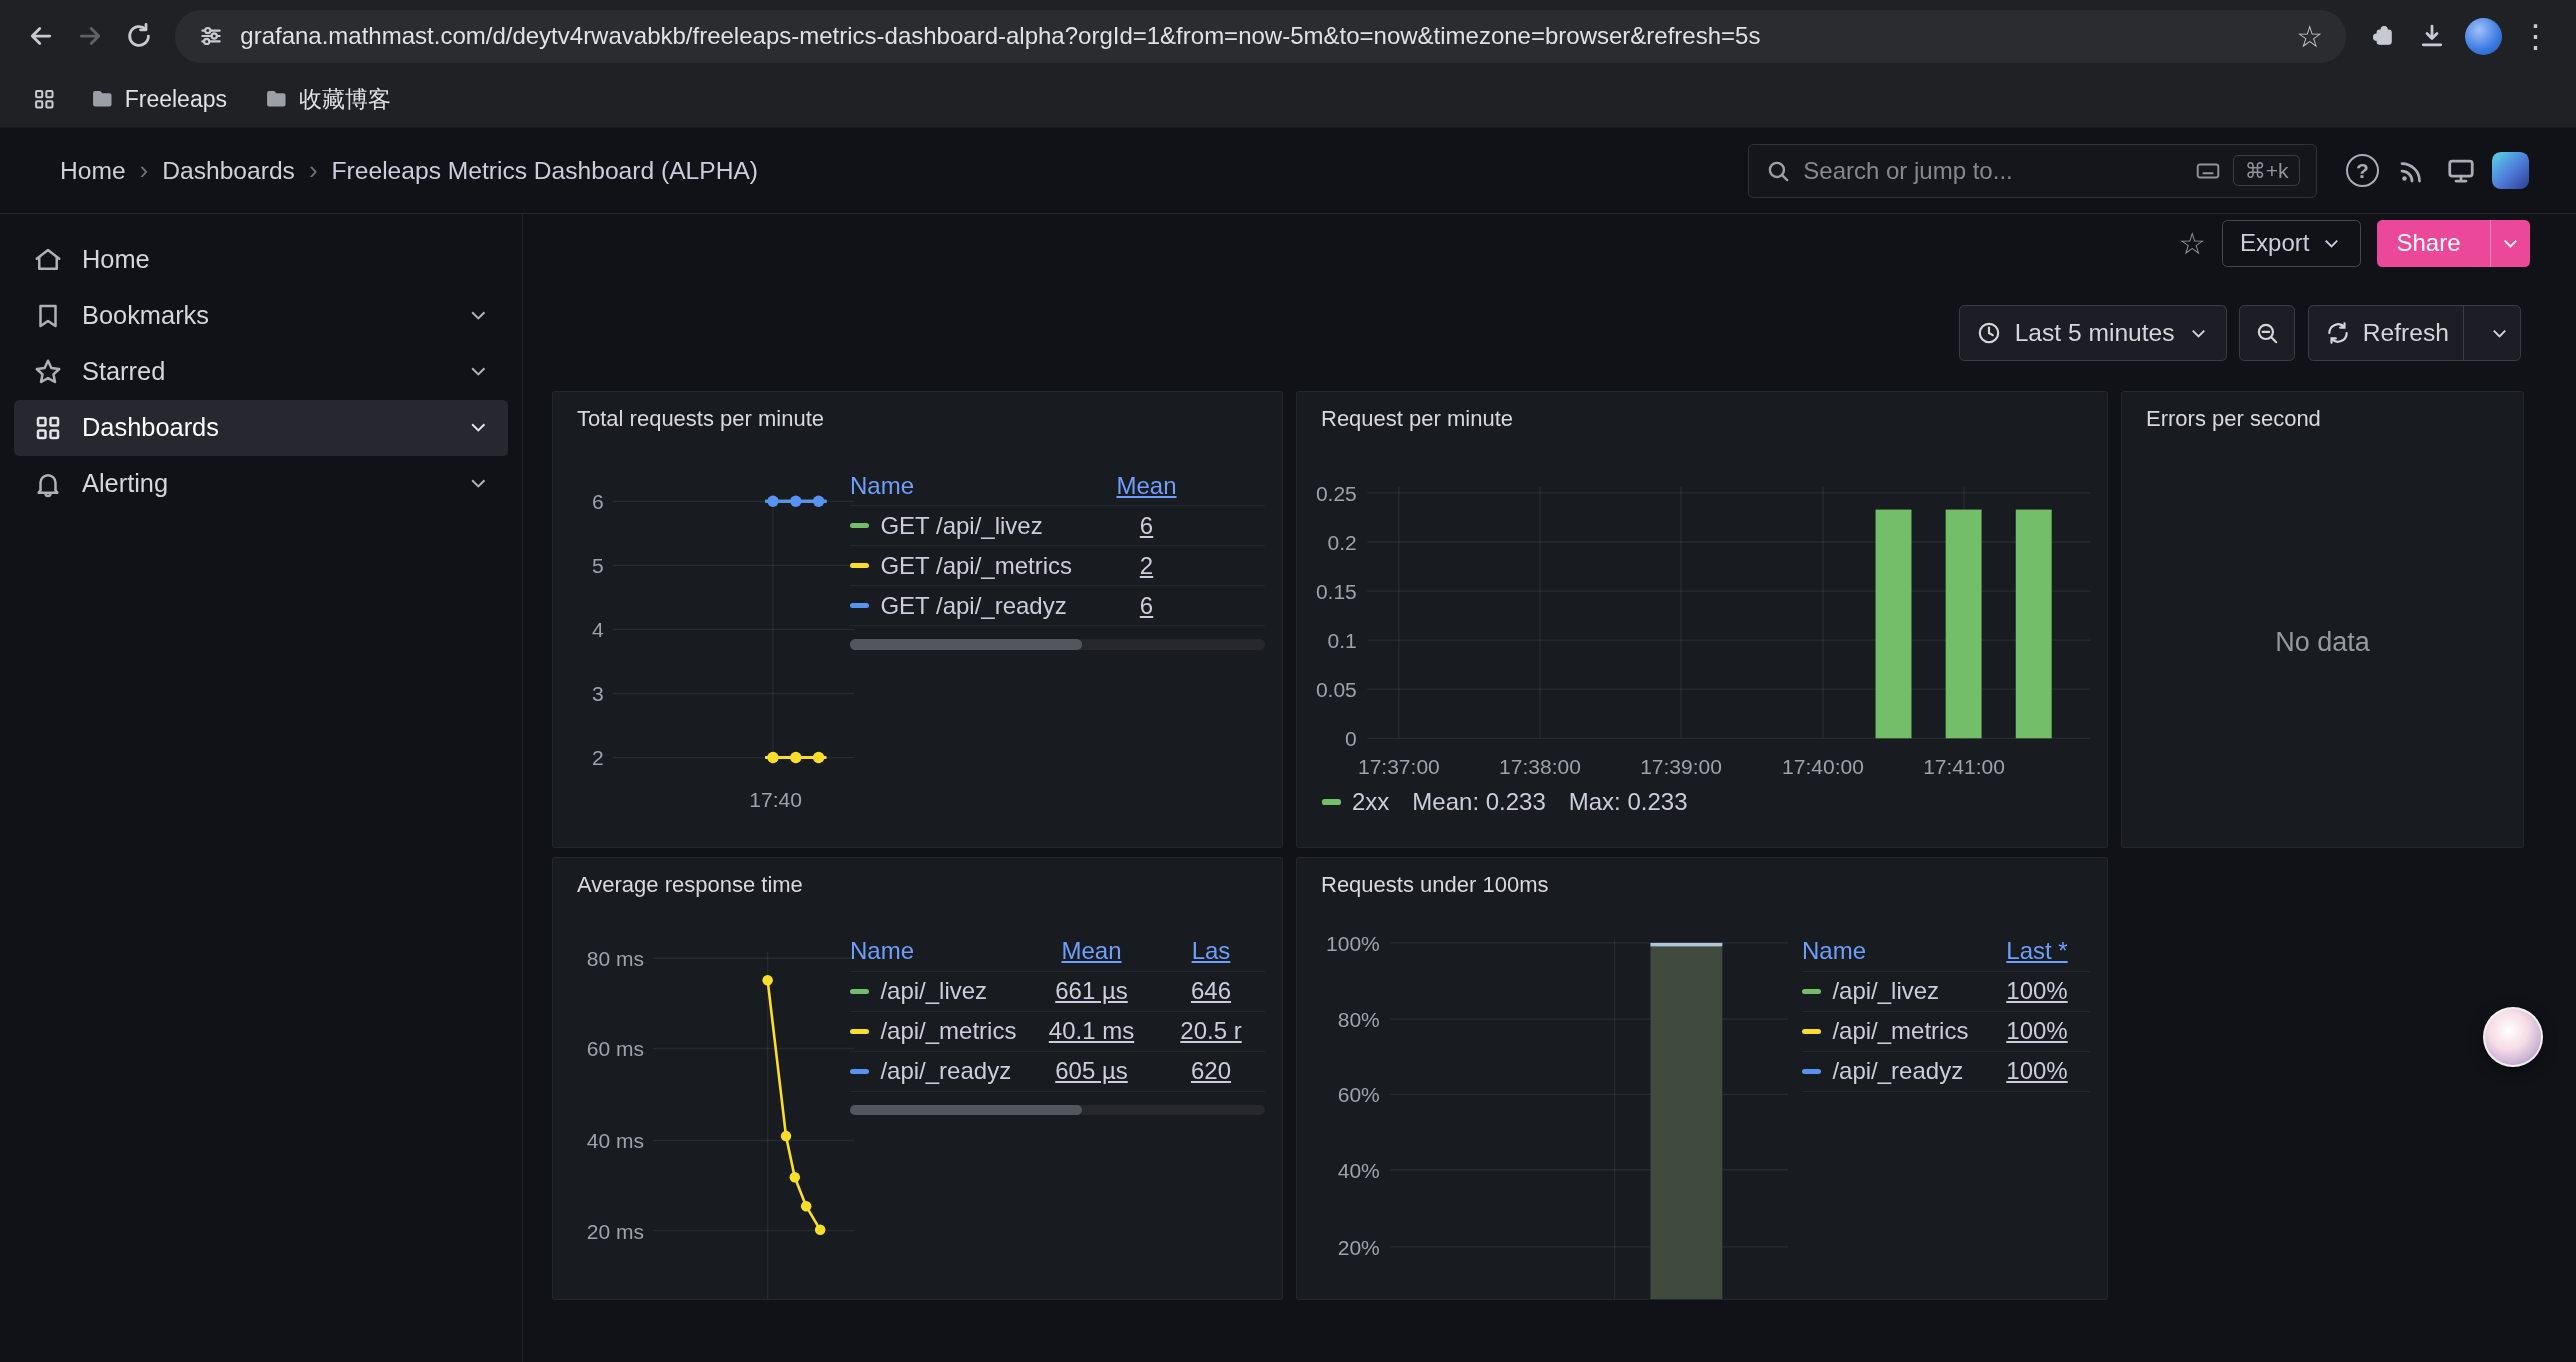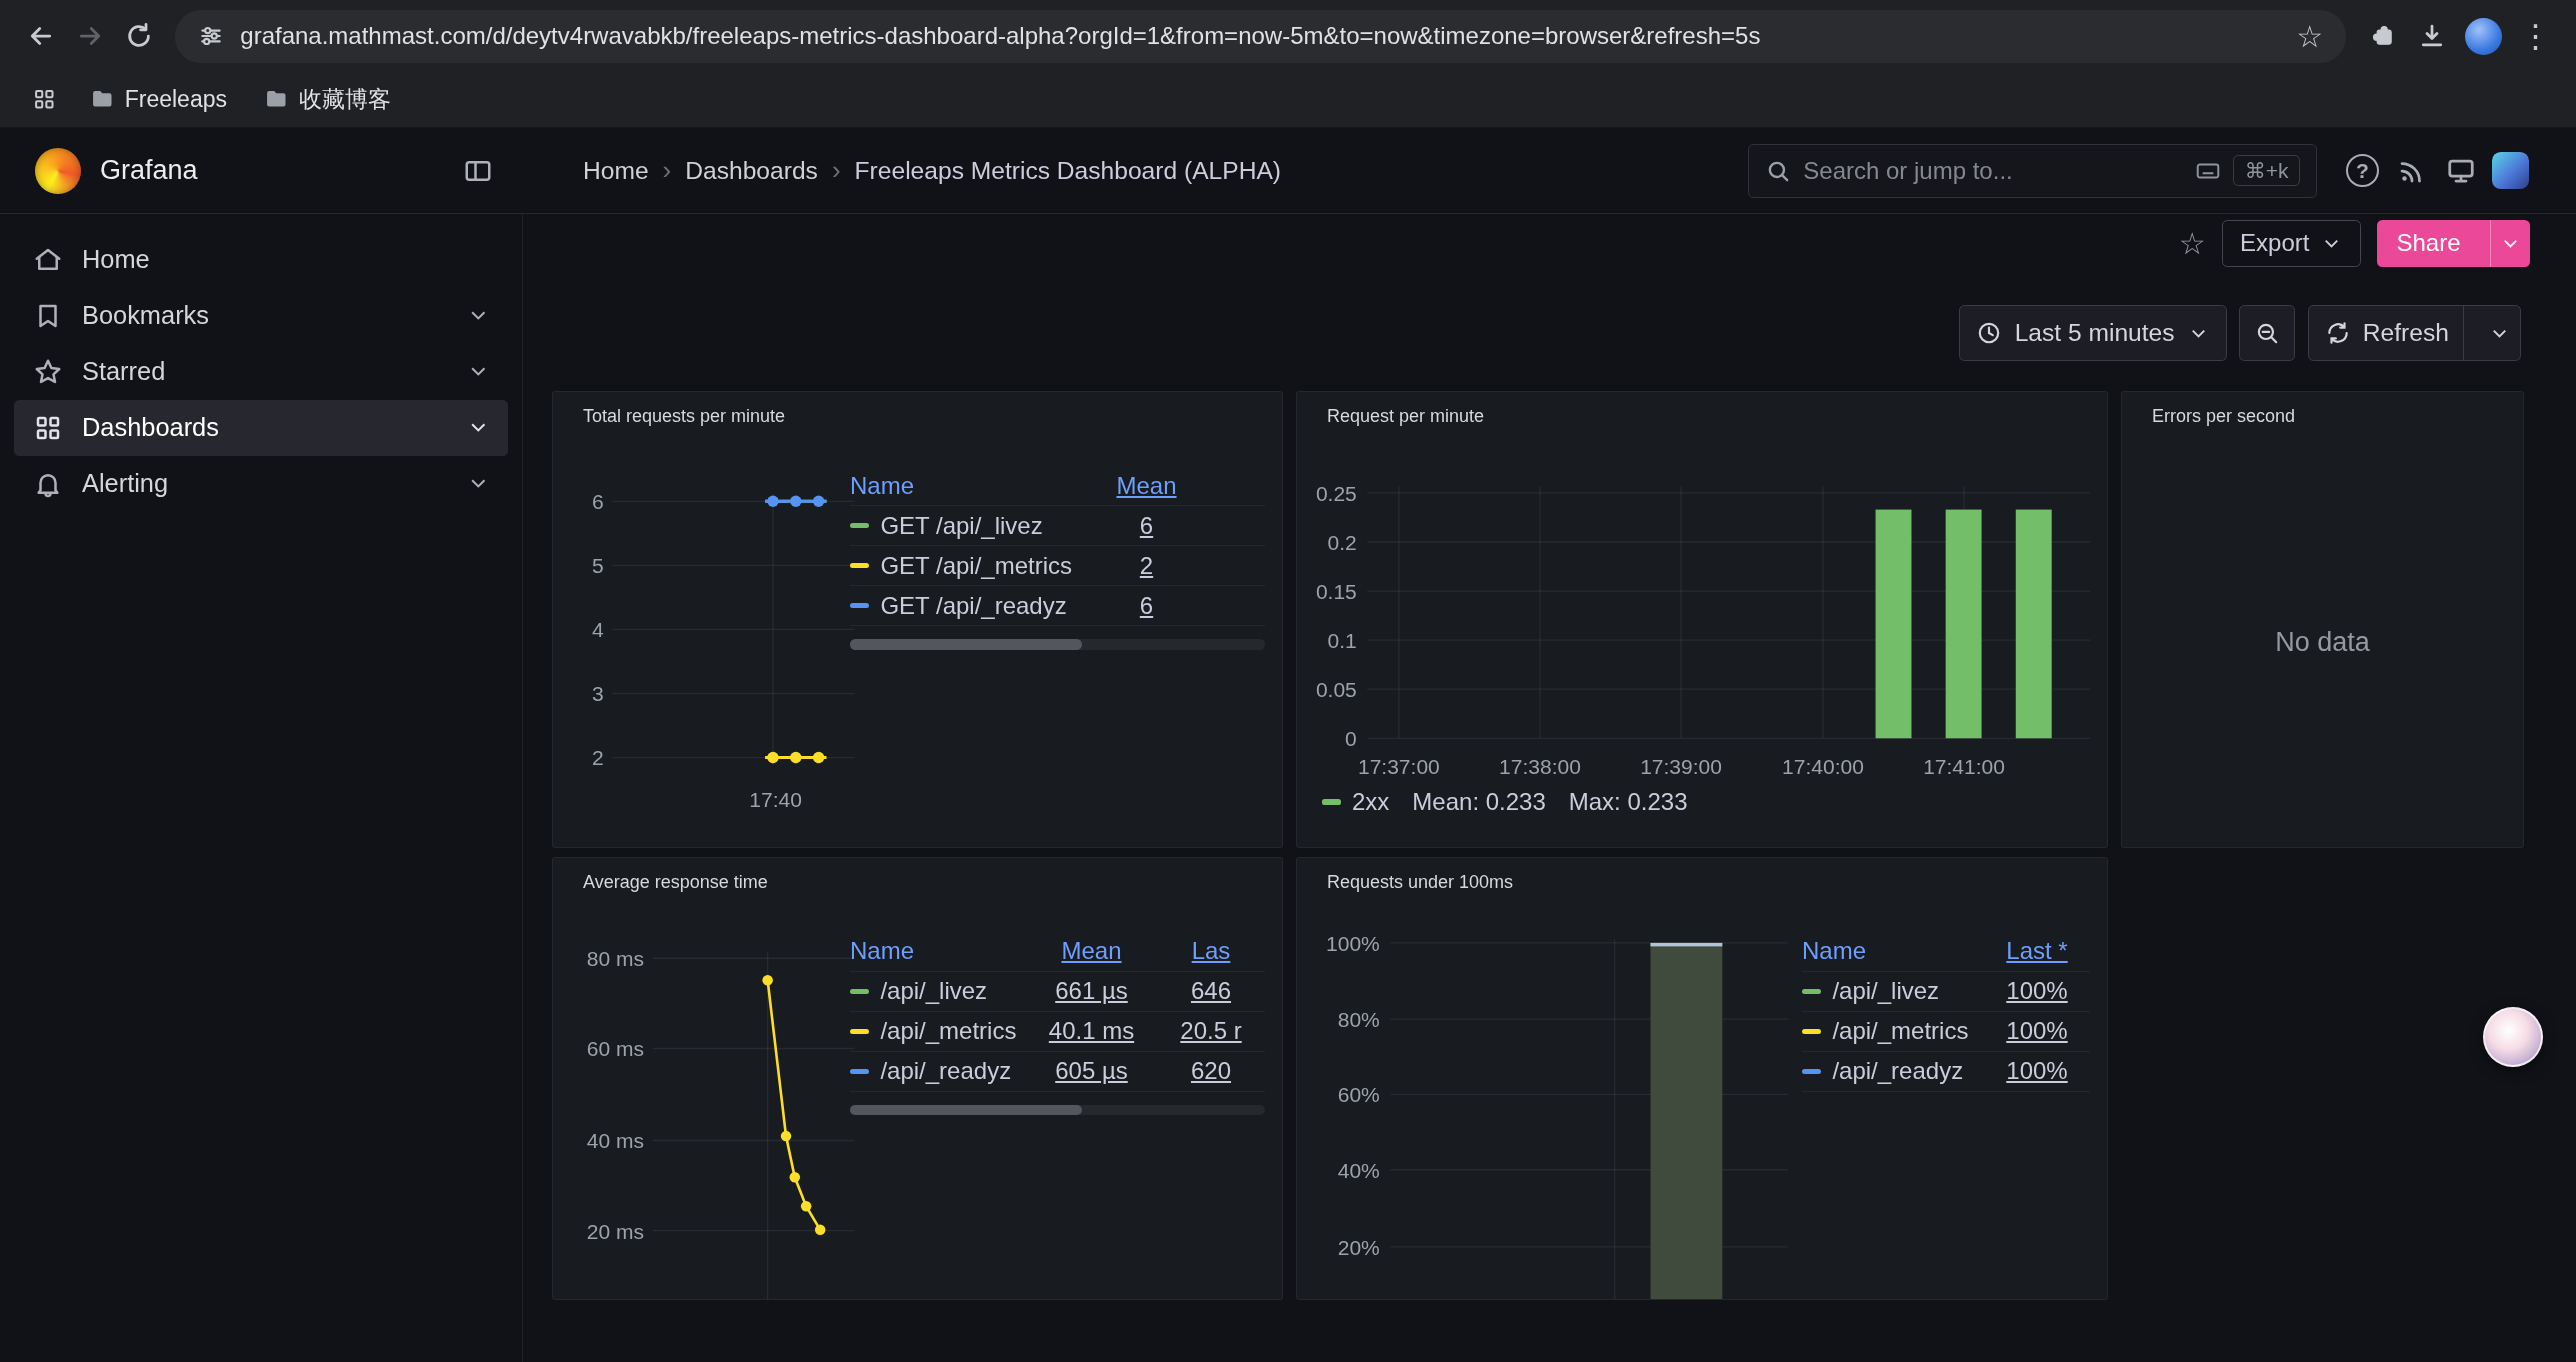--- a/index.html
+++ b/index.html
@@ -76,21 +76,21 @@
           display:flex; align-items:center; gap:12.3px; padding:0 16px; font-size:24.6px; color:#d5d6da; cursor:pointer; }
   .tool .lbl { font-weight:500; }
   .tool.square { width:56px; justify-content:center; padding:0; }
   .tool .divider { width:0.9px; height:100%; background:#3a3d45; margin:0 1.8px; }
 
   
   .grid { width:1972px; margin-left:29px; margin-top:30px; }
   .prow { display:flex; gap:13px; }
   .prow + .prow { margin-top:8.8px; }
   .panel { background:#181b1f; border:0.9px solid #25272e; border-radius:2.6px; position:relative; overflow:hidden; }
-  .ptitle { position:absolute; top:14px; left:30px; font-size:18px; font-weight:500; color:#d8d9de; }
+  .ptitle { position:absolute; top:14px; left:24px; font-size:22px; font-weight:500; color:#d8d9de; }
   .r1 { height:457px; }
   .r2 { height:443px;padding-left:20px; }
   .p1,.p4 { width:731px; }
   .p2,.p5 { width:812px; }
   .p3 { flex:1; }
   .chart { position:absolute; }
   .axis-txt { fill:#9da2ab; font-size:24px; font-family:"Liberation Sans",sans-serif; }
   .nodata { position:absolute; top:235px; left:0; right:0; text-align:center; font-size:27px; color:#96999f; }
 
   .legend { position:absolute; left:297px; right:17.5px; top:74px; font-size:24px; }
@@ -179,30 +179,20 @@
   </div>
   <div class="bm-item">
     <svg width="24.6" height="24.6" viewBox="0 0 24 24" fill="#9aa0a6">
         <path d="M3 6a2 2 0 0 1 2-2h5l2 2h7a2 2 0 0 1 2 2v9a2 2 0 0 1-2 2H5a2 2 0 0 1-2-2z"></path>
       </svg>
     <span class="bm-label">收藏博客</span>
   </div>
 </div>
 
 <div class="gf-header">
-  <div class="gf-head-left">
-    <div class="gf-logo"></div>
-    <span class="gf-brand">Grafana</span>
-    <span class="dock-toggle">
-      <svg width="30" height="30" viewBox="0 0 24 24" fill="none" stroke="#aeb1b8" stroke-width="2">
-          <rect x="3" y="5" width="18" height="14" rx="2"></rect>
-          <path d="M10 5v14"></path>
-        </svg>
-    </span>
-  </div>
   <div class="breadcrumb">
     <span class="crumb">Home</span>
     <span class="crumb-sep">›</span>
     <span class="crumb">Dashboards</span>
     <span class="crumb-sep">›</span>
     <span class="crumb current">Freeleaps Metrics Dashboard (ALPHA)</span>
   </div>
   <div class="gf-head-spacer"></div>
   <div class="searchbox">
     <svg width="26" height="26" viewBox="0 0 24 24" fill="none" stroke="#9aa0a6" stroke-width="2.2" stroke-linecap="round">

